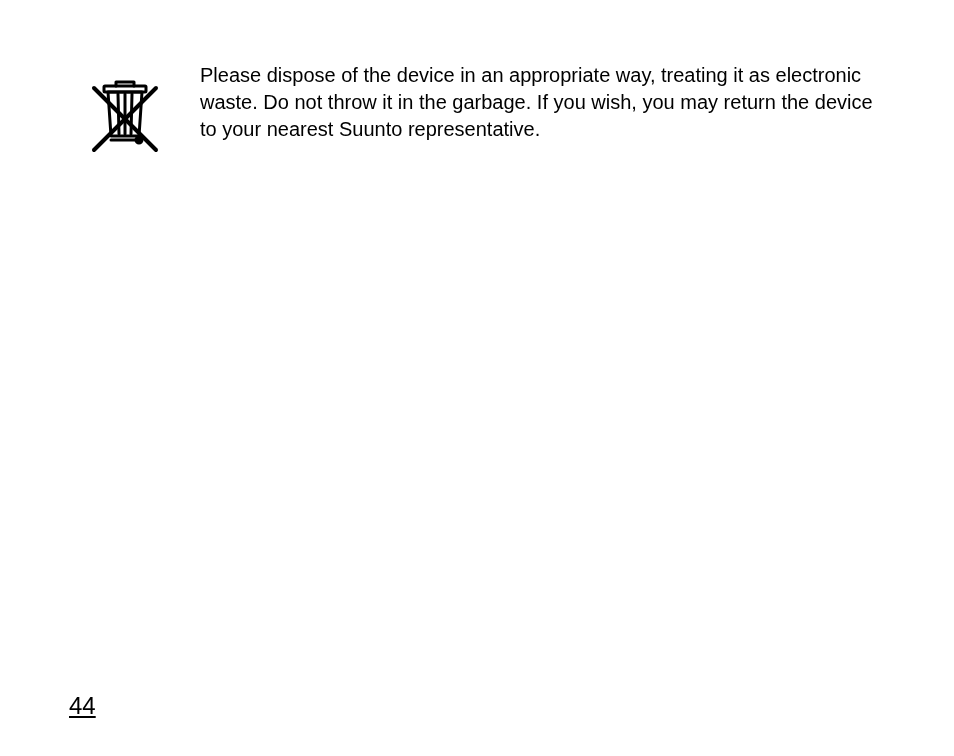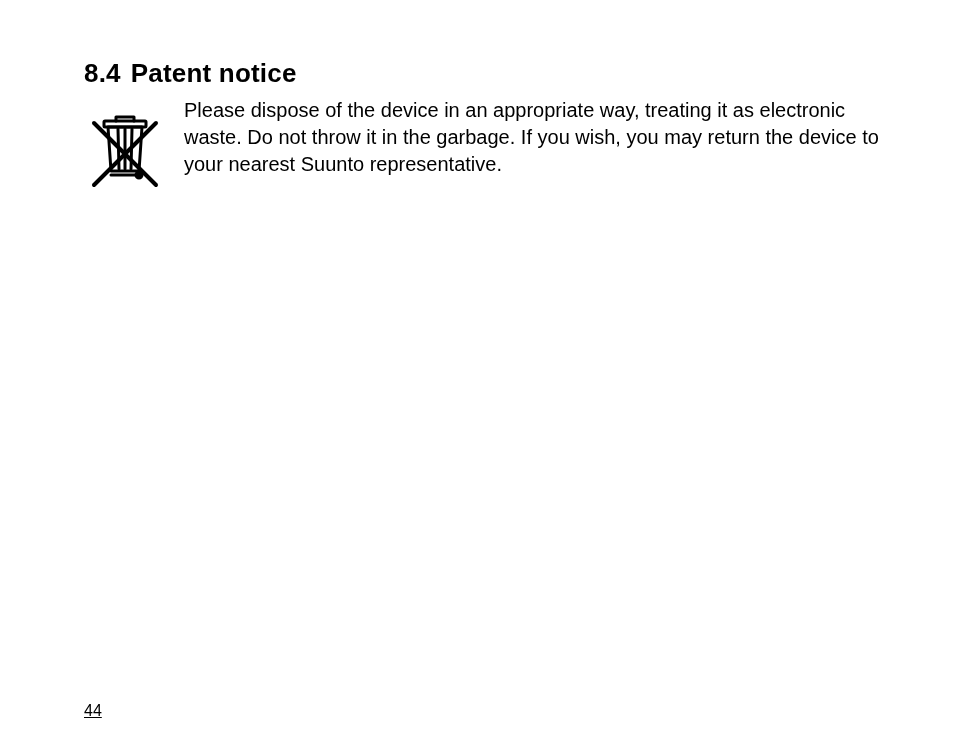--- a/index.html
+++ b/index.html
@@ -31,47 +31,44 @@
       line-height: 1.35;
       margin-bottom: 26px;
       font-weight: 400;
     }
     .section2 {
       margin-top: 4px;
     }
     .disposal-row {
       display: flex;
       align-items: flex-start;
-      gap: 18px;
+      gap: 34px;
     }
     .disposal-icon {
       flex-shrink: 0;
       width: 82px;
       margin-top: 18px;
     }
     .disposal-text {
       font-size: 20px;
       line-height: 1.35;
       font-weight: 400;
     }
     .page-number {
       position: absolute;
-      left: 84px;
+      left: 69px;
       bottom: 36px;
-      font-size: 16px;
+      font-size: 24px;
       text-decoration: underline;
     }
   </style>
 </head>
 <body>
 
 <section>
-  <h2 class="heading">
-    <span class="heading-num">8.4</span><span>Patent notice</span>
-  </h2>
 </section>
 
 <section class="section2">
   <div class="disposal-row">
     <div class="disposal-icon">
       <svg viewBox="0 0 82 82" width="82" height="82" stroke="#000" fill="none" stroke-width="3" stroke-linecap="round" stroke-linejoin="round">
 
         <rect x="20" y="6" width="42" height="6" rx="1"></rect>
 
         <path d="M32 6 L32 2 L50 2 L50 6"></path>

